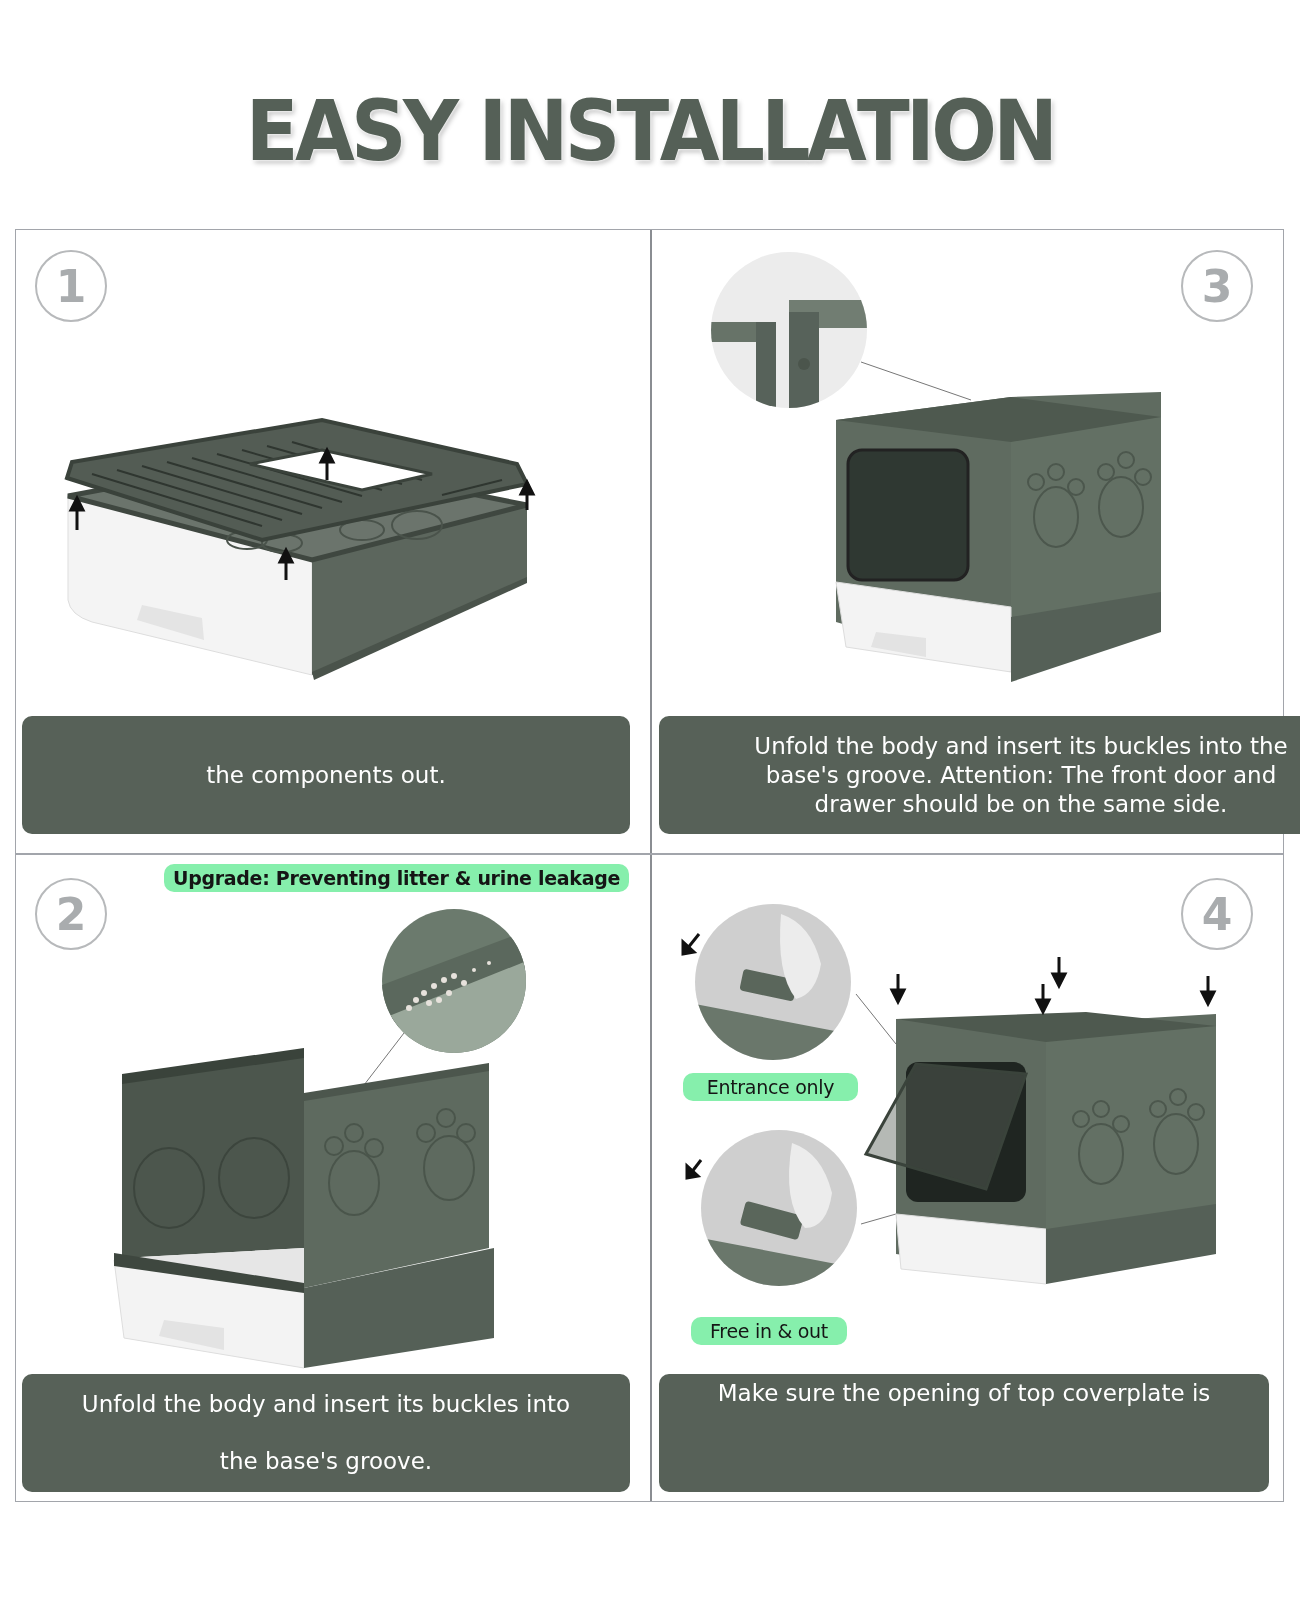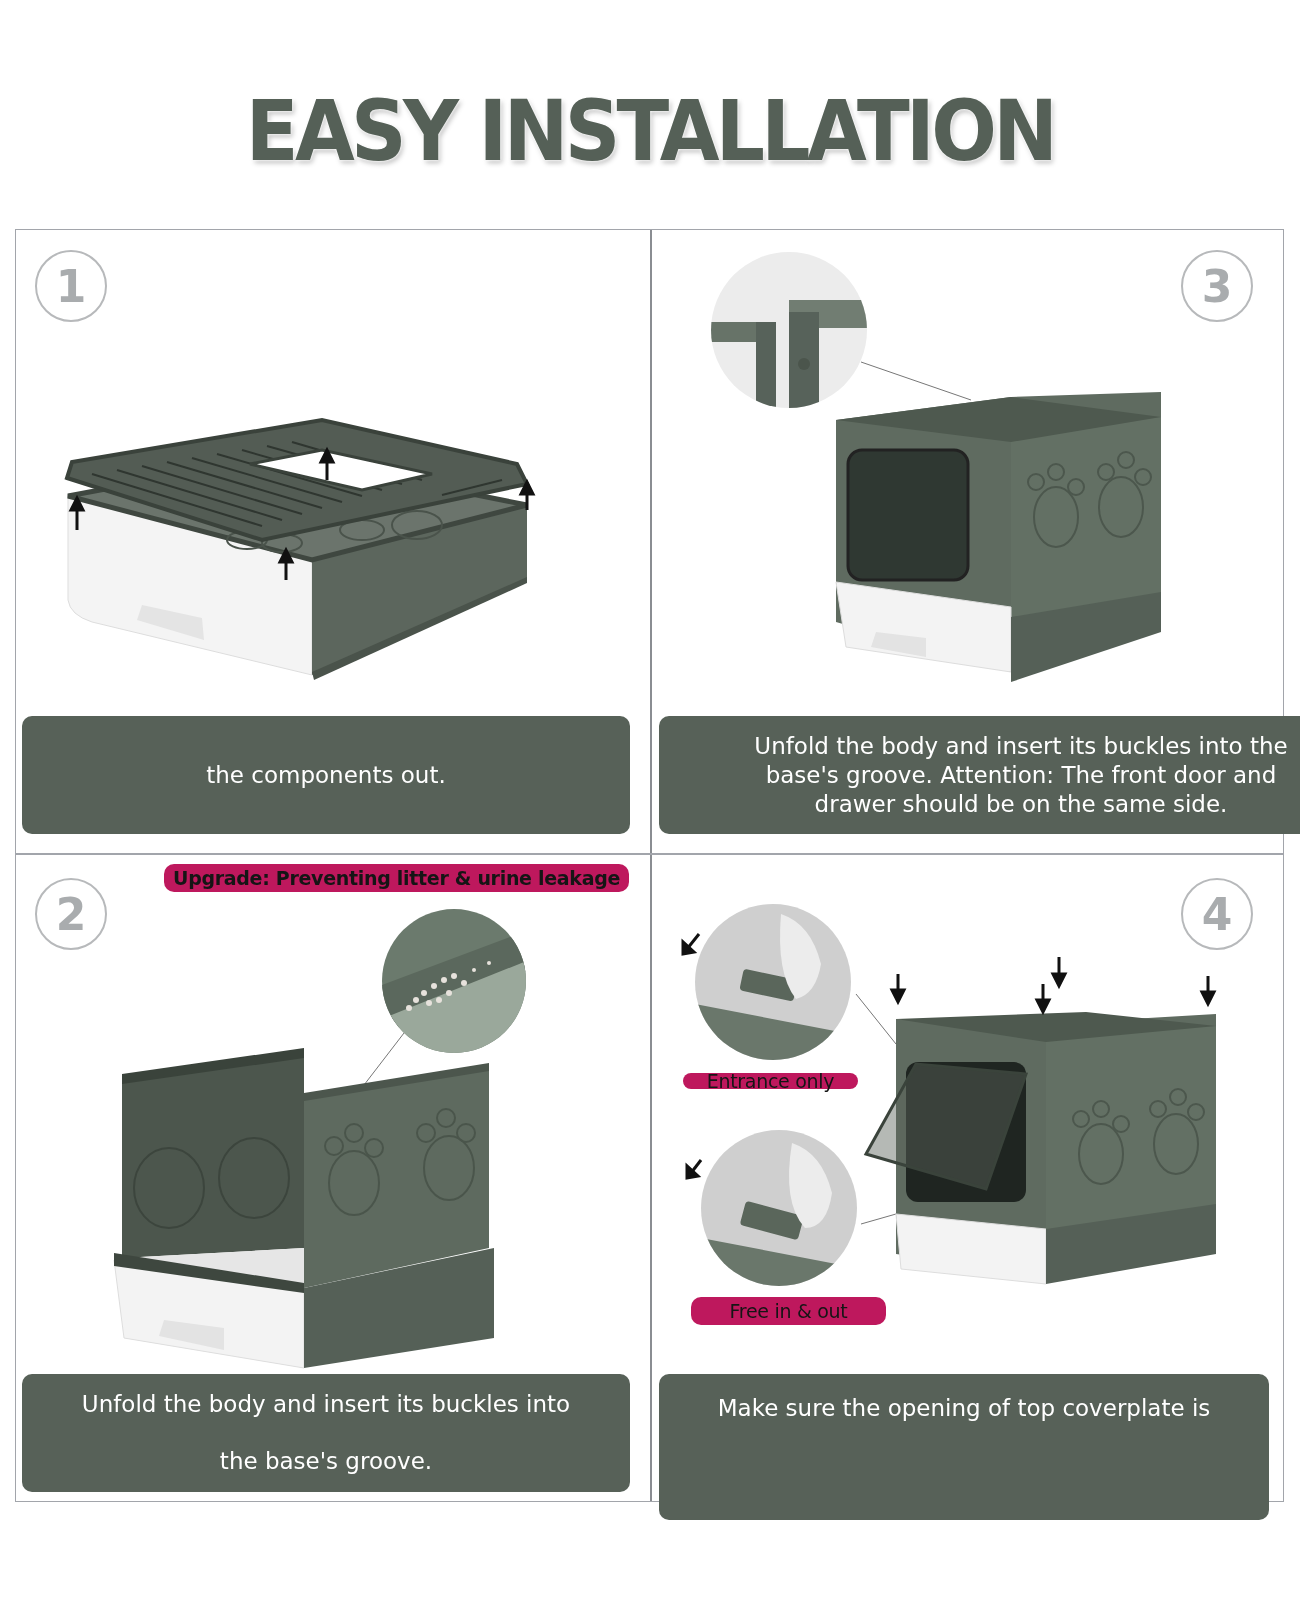--- a/index.html
+++ b/index.html
@@ -36,21 +36,21 @@
 
   .caption {
     position: absolute; background: #576158; color: #ffffff;
     border-radius: 10px; text-align: center;
     font-family: "DejaVu Sans", sans-serif; font-size: 23px; line-height: 29px;
     display: flex; flex-direction: column; justify-content: center; align-items: center;
     padding: 0 10px;
   }
 
   .pill {
-    position: absolute; background: #be185d; color: #151515;
+    position: absolute; background: #86efac; color: #151515;
     border-radius: 10px; font-family: "DejaVu Sans", sans-serif; font-weight: 700;
     font-size: 19px; padding: 0 9px; display: flex; align-items: center; justify-content: center;
     letter-spacing: -0.3px;
   }
 
   svg { position: absolute; overflow: visible; }
 </style>
 </head>
 <body>
 
@@ -232,38 +232,38 @@
       <g clip-path="url(#cl4a)">
         <path d="M14 100 L170 130 L170 160 L14 160 Z" fill="#6a776b"></path>
         <rect x="60" y="70" width="55" height="22" rx="4" fill="#5a665b" transform="rotate(12 87 81)"></rect>
         <path d="M100 10 Q130 20 140 60 Q135 90 115 95 Q95 70 100 10 Z" fill="#ececec"></path>
       </g>
       <g fill="#111" stroke="#111" stroke-width="3">
         <line x1="18" y1="30" x2="6" y2="45"></line>
           <path d="M2 38 L2 50 L13 48 Z"></path>
       </g>
     </svg>
-    <div class="pill" style="left:32px;top:219px;height:16px;width:175px;font-weight:400;">Entrance only</div>
+    <div class="pill" style="left:32px;top:219px;height:28px;width:175px;font-weight:400;">Entrance only</div>
 
     <svg width="170" height="160" style="left:36px;top:274px;" viewBox="0 0 170 160">
       <circle cx="92" cy="80" r="78" fill="#cfcfcf"></circle>
       <clipPath id="cl4b">
           <circle cx="92" cy="80" r="78"></circle>
         </clipPath>
       <g clip-path="url(#cl4b)">
         <path d="M14 110 L170 140 L170 170 L14 170 Z" fill="#6a776b"></path>
         <rect x="55" y="80" width="60" height="25" rx="4" fill="#5a665b" transform="rotate(15 85 92)"></rect>
         <path d="M105 15 Q135 25 145 65 Q140 100 118 100 Q95 75 105 15 Z" fill="#ececec"></path>
       </g>
       <g fill="#111" stroke="#111" stroke-width="3">
         <line x1="14" y1="32" x2="4" y2="45"></line>
           <path d="M0 38 L0 50 L11 48 Z"></path>
       </g>
     </svg>
-    <div class="pill" style="left:40px;top:443px;height:28px;width:195px;font-weight:400;">Free in &amp; out</div>
+    <div class="pill" style="left:40px;top:463px;height:28px;width:156px;font-weight:400;">Free in &amp; out</div>
 
     <svg width="380" height="330" style="left:205px;top:100px;" viewBox="0 0 380 330">
       <line x1="0" y1="40" x2="40" y2="90" stroke="#777" stroke-width="1"></line>
       <line x1="5" y1="270" x2="75" y2="250" stroke="#777" stroke-width="1"></line>
 
       <path d="M40 65 L190 70 L360 60 L360 290 L190 320 L40 300 Z" fill="#5f6b60"></path>
       <path d="M190 85 L360 72 L360 290 L190 320 Z" fill="#637064"></path>
       <path d="M40 65 L190 88 L360 72 L230 58 Z" fill="#4e594f"></path>
 
       <rect x="50" y="108" width="120" height="140" rx="12" fill="#1f2521"></rect>
@@ -288,17 +288,17 @@
           <path d="M36 36 L42 48 L48 36 Z"></path>
         <line x1="203" y1="3" x2="203" y2="22"></line>
           <path d="M197 20 L203 32 L209 20 Z"></path>
         <line x1="187" y1="30" x2="187" y2="48"></line>
           <path d="M181 46 L187 58 L193 46 Z"></path>
         <line x1="352" y1="22" x2="352" y2="40"></line>
           <path d="M346 38 L352 50 L358 38 Z"></path>
       </g>
     </svg>
 
-    <div class="caption" style="left:8px;top:520px;width:610px;height:146px;justify-content:flex-start;padding-top:20px;">
+    <div class="caption" style="left:8px;top:520px;width:610px;height:118px;justify-content:flex-start;padding-top:5px;">
       <div>Make sure the opening of top coverplate is</div>
     </div>
   </div>
 </div>
 
 </body></html>

